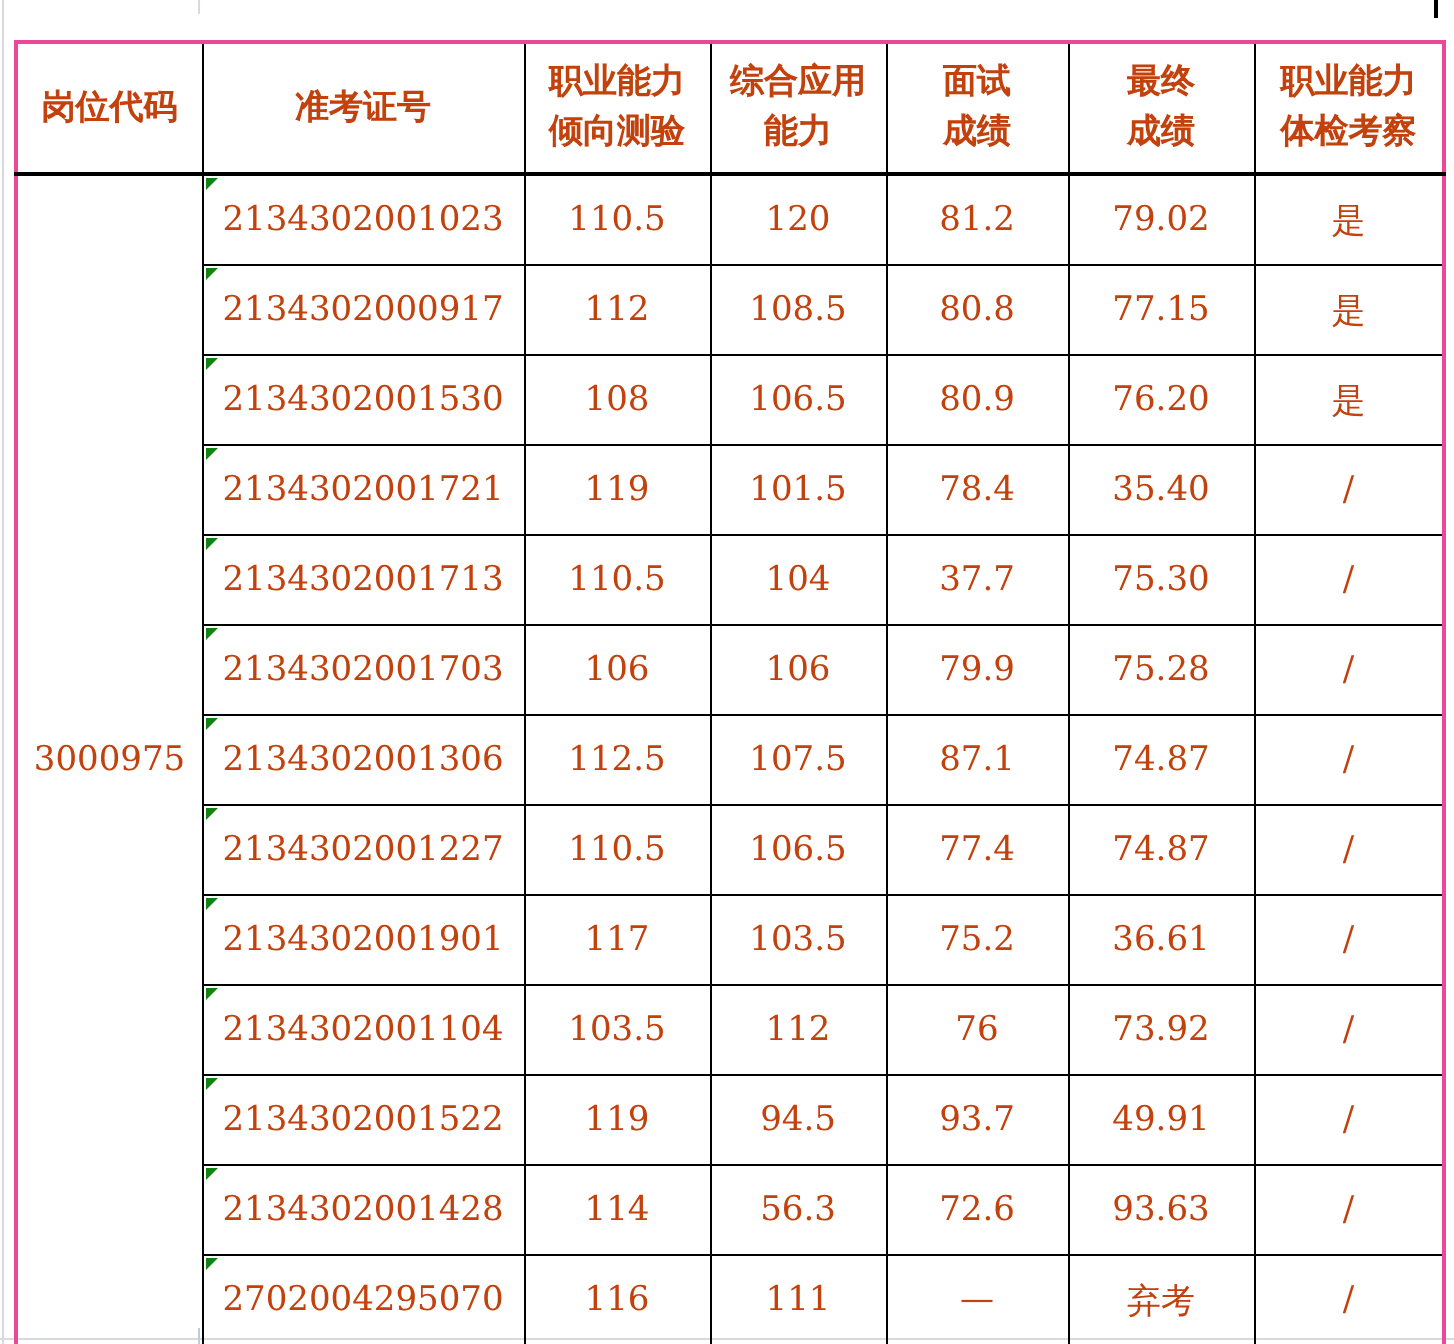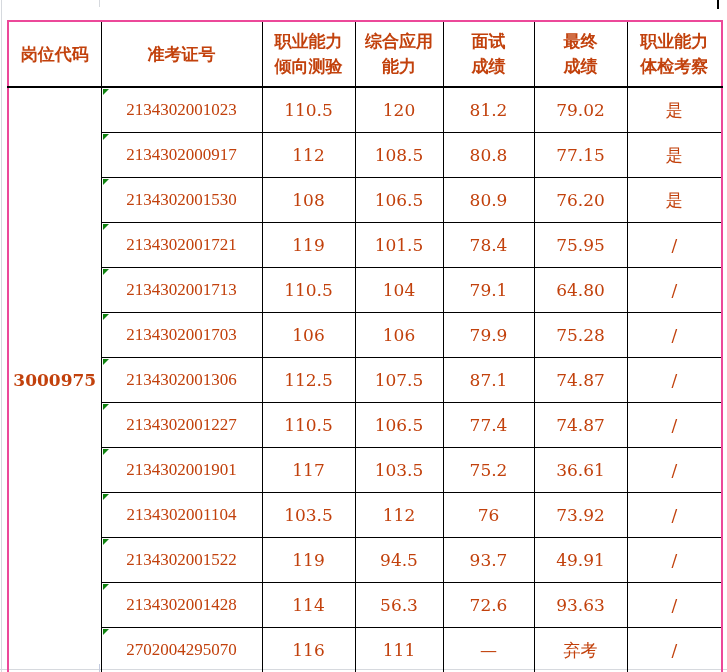--- a/index.html
+++ b/index.html
@@ -49,31 +49,31 @@
     border-bottom-width: 2px;
     font-size: 17px;
     font-weight: bold;
     line-height: 25px;
     white-space: pre-line;
   }
   .score-table tbody td {
     height: 44px;
     font-size: 17px;
   }
-  td.ticket-cell { position: relative; font-family: Liberation Serif, serif; }
+  td.ticket-cell { position: relative; }
   .tri {
     position: absolute;
     left: 1px;
     top: 1px;
     width: 0;
     height: 0;
     border-top: 6px solid #108310;
     border-right: 6px solid transparent;
   }
-  td.position-cell { font-size: 17px; font-weight: bold; }
+  td.position-cell { font-size: 17px; }
 </style>
 </head>
 <body>
 
 <div class="canvas">
 
   <div class="gridline gl-left"></div>
   <div class="gridline gl-bottom"></div>
   <div class="gridline gl-top-tick"></div>
   <div class="gridline gl-bottom-tick"></div>
@@ -129,29 +129,29 @@
           <td>106.5</td>
           <td>80.9</td>
           <td>76.20</td>
           <td>是</td>
         </tr>
         <tr>
           <td class="ticket-cell"><span class="tri"></span><span>2134302001721</span></td>
           <td>119</td>
           <td>101.5</td>
           <td>78.4</td>
-          <td>75.95</td>
+          <td>35.40</td>
           <td>/</td>
         </tr>
         <tr>
           <td class="ticket-cell"><span class="tri"></span><span>2134302001713</span></td>
           <td>110.5</td>
           <td>104</td>
-          <td>79.1</td>
-          <td>64.80</td>
+          <td>37.7</td>
+          <td>75.30</td>
           <td>/</td>
         </tr>
         <tr>
           <td class="ticket-cell"><span class="tri"></span><span>2134302001703</span></td>
           <td>106</td>
           <td>106</td>
           <td>79.9</td>
           <td>75.28</td>
           <td>/</td>
         </tr>

